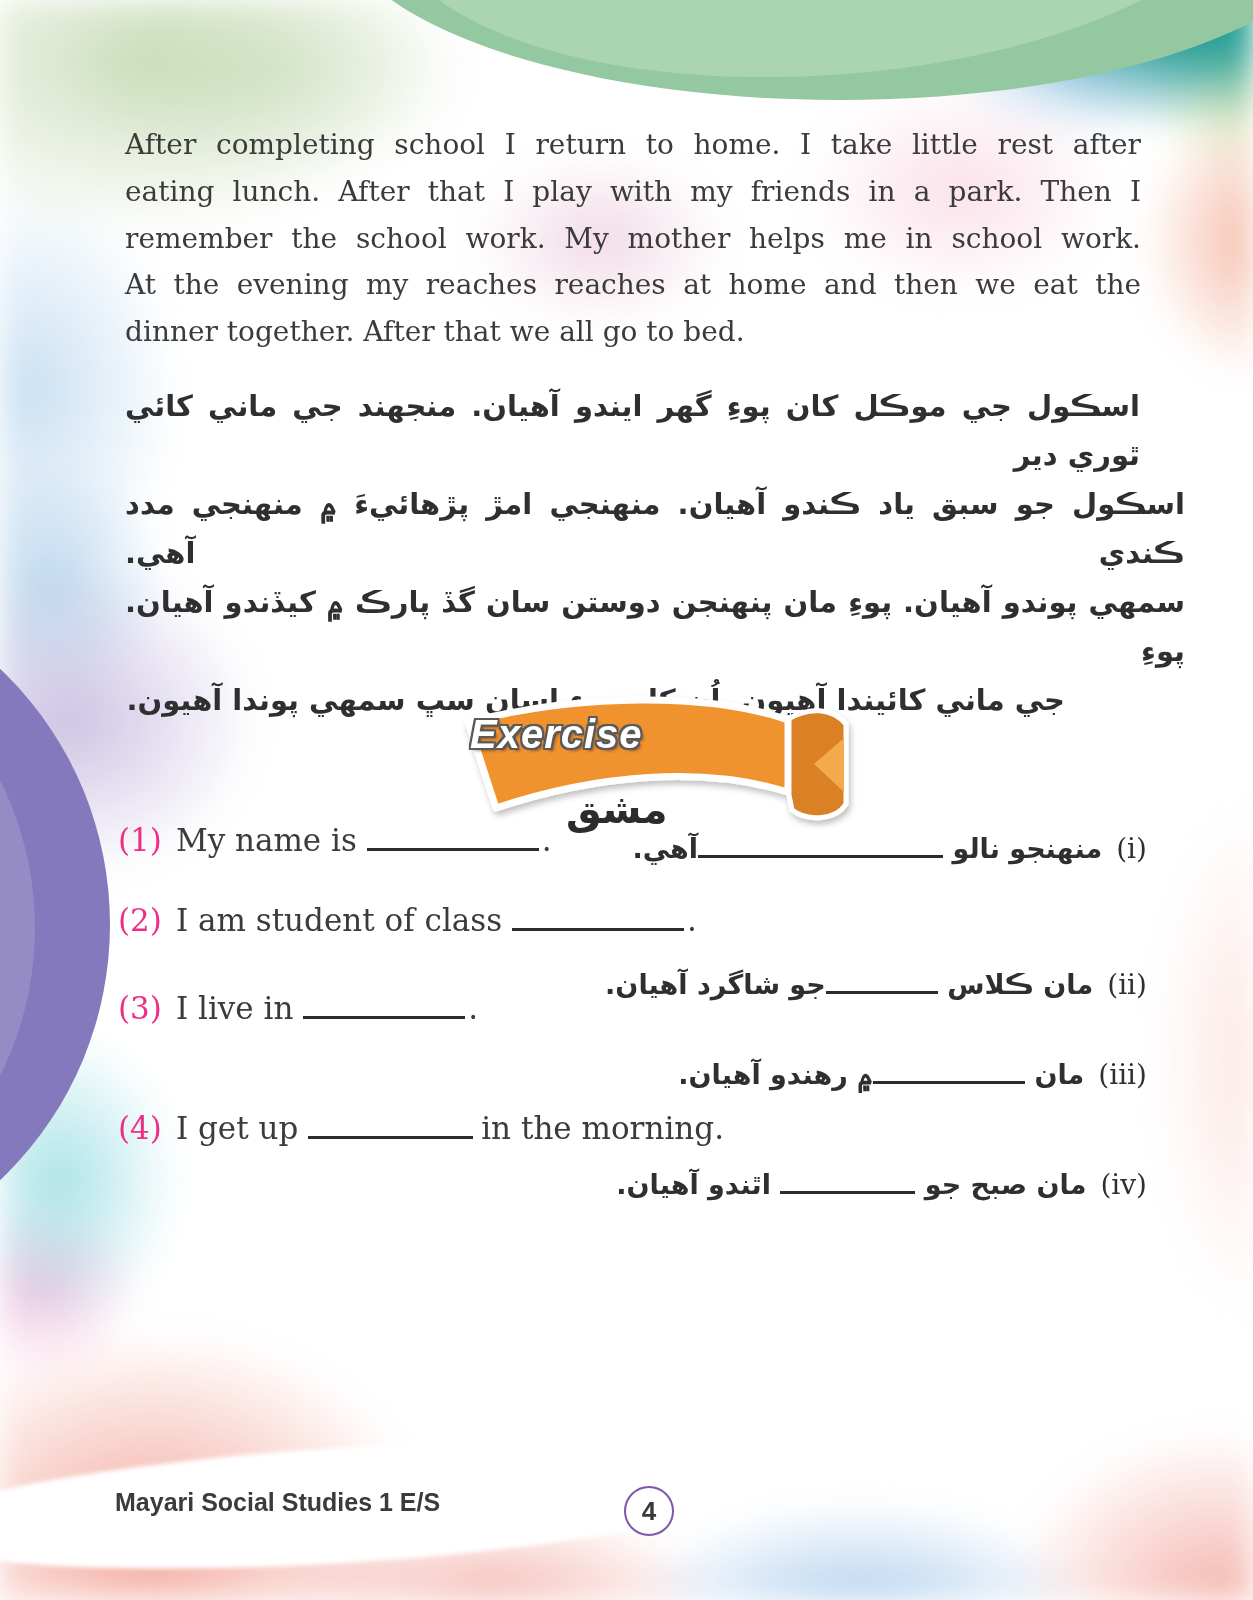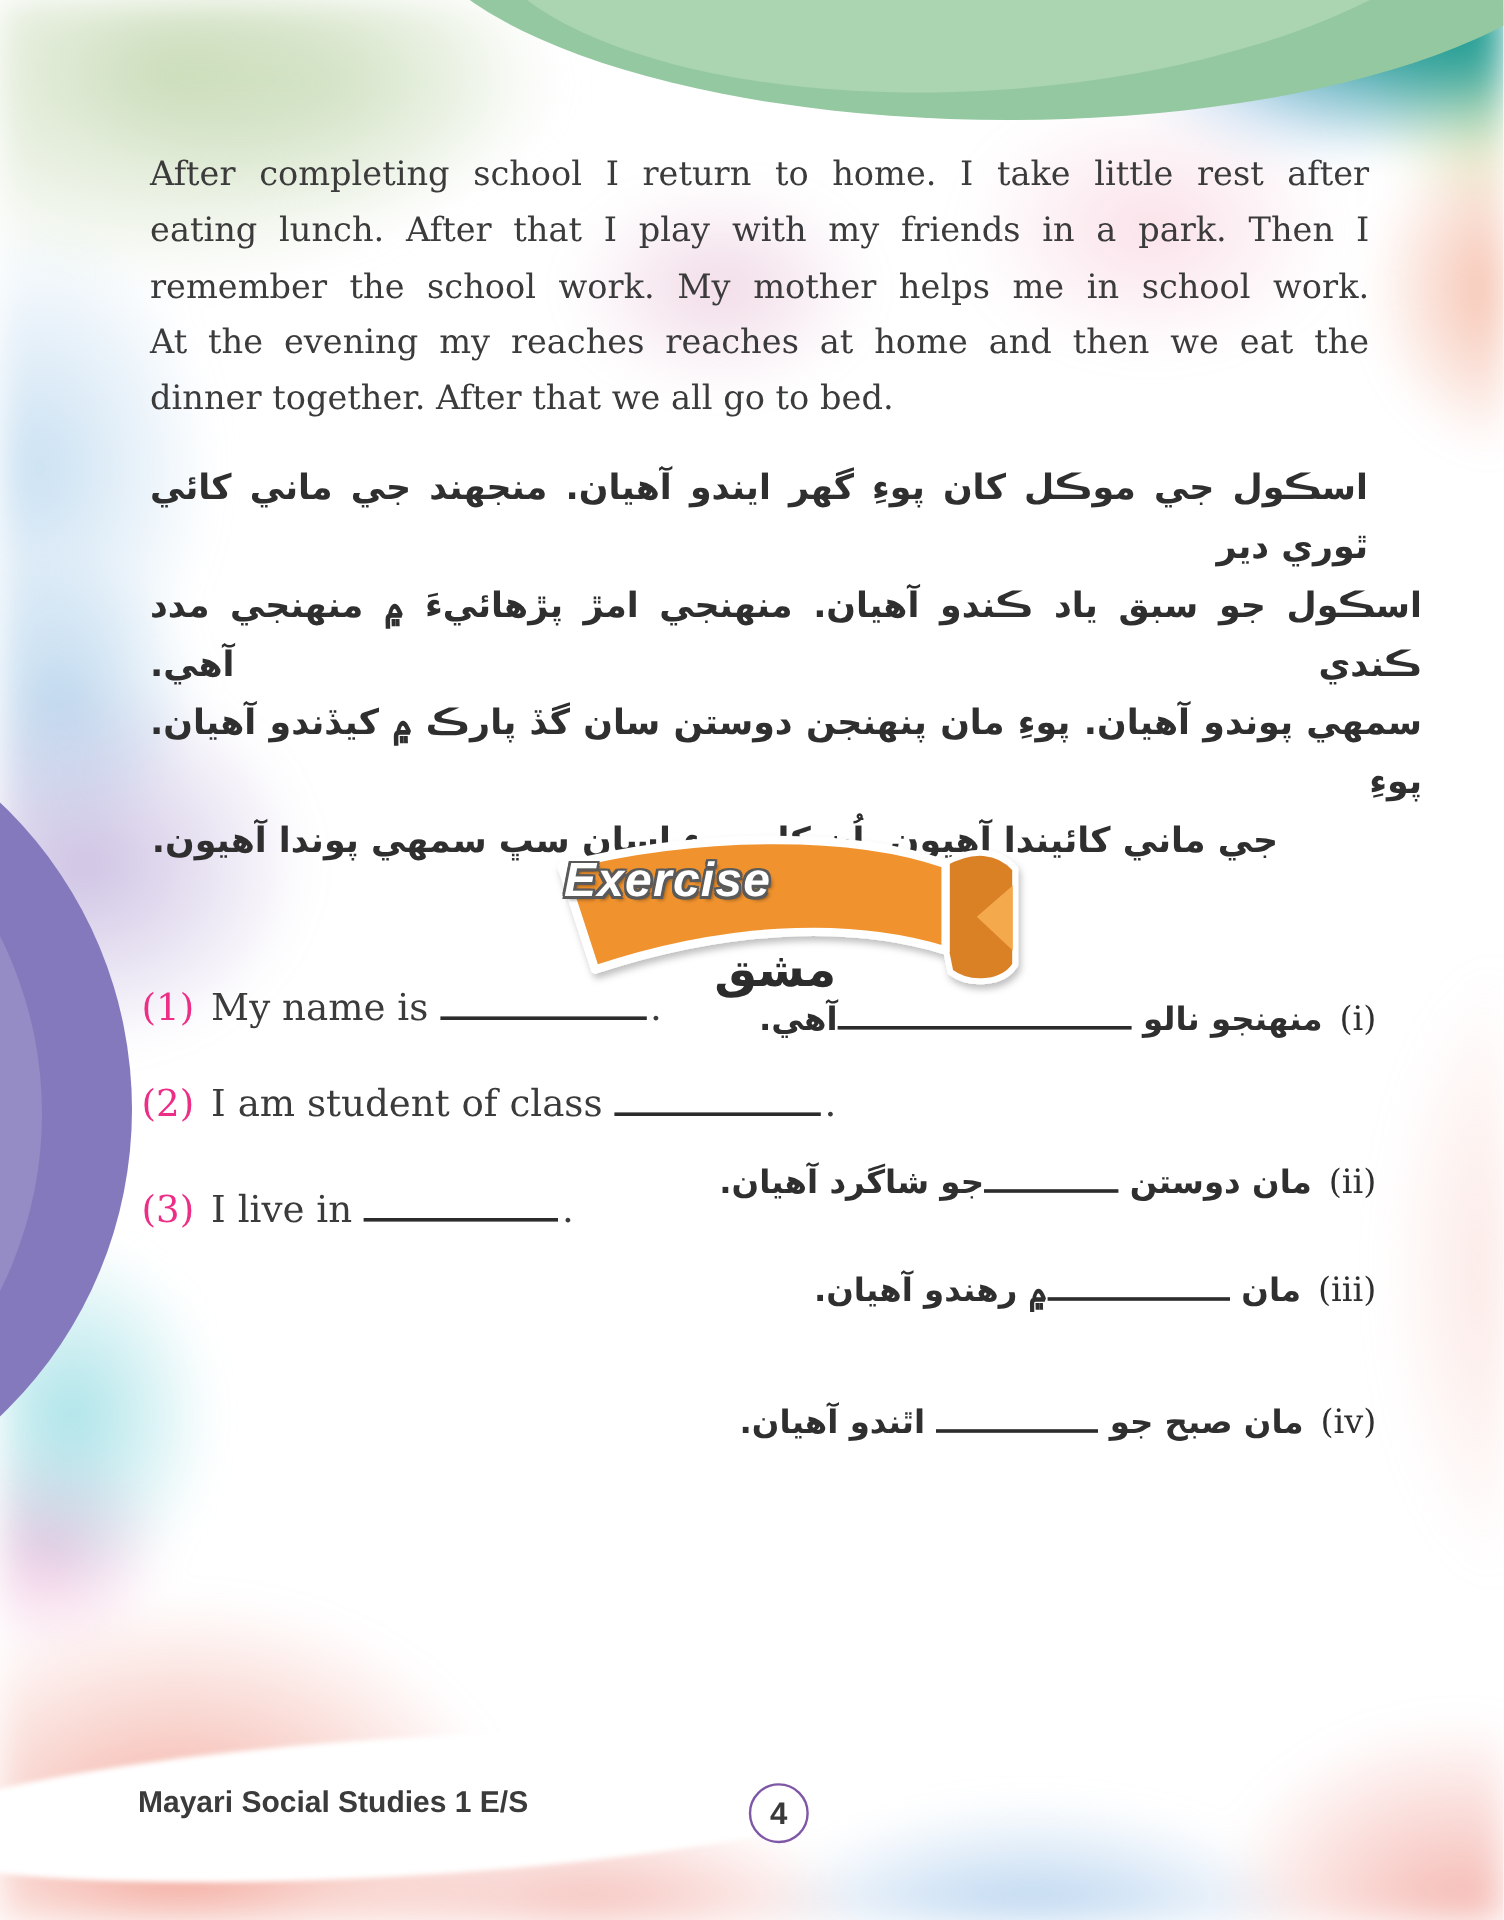--- a/index.html
+++ b/index.html
@@ -70,21 +70,21 @@
   .sd-line.first{text-align-last:right;margin-right:45px;}
   .sd-line.last{text-align-last:right;margin-right:120px;}
 
   
   .ribbon{position:absolute;left:448px;top:690px;width:415px;height:140px;}
   .ribbon-label{position:absolute;left:470px;top:712px;width:360px;text-align:left;
     font-family:"Liberation Sans",sans-serif;font-style:italic;font-weight:bold;font-size:40px;
     color:#ffffff;letter-spacing:1px;
     text-shadow:-2px -2px 0 #5a5a5a,2px -2px 0 #5a5a5a,-2px 2px 0 #5a5a5a,2px 2px 0 #5a5a5a,
                 0 -2px 0 #5a5a5a,0 2px 0 #5a5a5a,-2px 0 0 #5a5a5a,2px 0 0 #5a5a5a,3px 3px 3px rgba(0,0,0,.35);}
-  .ribbon-sub{position:absolute;left:566px;top:786px;width:160px;text-align:center;
+  .ribbon-sub{position:absolute;left:566px;top:786px;width:160px;text-align:left;
     font-family:"DejaVu Sans",sans-serif;font-weight:bold;font-size:40px;color:#2c2c2c;direction:rtl;}
 
   
   .q-en{position:absolute;left:118px;font-size:31px;color:#3b3b3b;white-space:nowrap;}
   .q-en .q-num{color:#ed2e87;margin-right:14px;}
   .q-sd{position:absolute;right:106px;font-size:27px;font-weight:bold;color:#2f2f2f;
         font-family:"DejaVu Sans",sans-serif;direction:rtl;white-space:nowrap;}
   .q-sd .q-num{font-family:"DejaVu Serif",serif;font-weight:normal;font-size:28px;margin-left:14px;
         direction:ltr;unicode-bidi:embed;}
   .blank{display:inline-block;height:3px;border-bottom:3px solid #2c2c2c;vertical-align:baseline;}
@@ -146,27 +146,31 @@
     <span class="blank b172"></span><span class="gap-s">.</span>
   </div>
   <div class="q-en" style="top:902px">
     <span class="q-num">(2)</span><span>I am student of class</span>
     <span class="blank b172"></span><span class="gap-s">.</span>
   </div>
   <div class="q-en" style="top:990px">
     <span class="q-num">(3)</span><span>I live in</span>
     <span class="blank b162"></span><span class="gap-s">.</span>
   </div>
+  <div class="q-en" style="top:1110px">
+    <span class="q-num">(4)</span><span>I get up</span>
+    <span class="blank b165"></span><span class="gap-l">in the morning.</span>
+  </div>
 
   <div class="q-sd" style="top:832px">
     <span class="q-num">(i)</span><span>منهنجو نالو</span>
     <span class="blank b245"></span><span>آهي.</span>
   </div>
   <div class="q-sd" style="top:968px">
-    <span class="q-num">(ii)</span><span>مان دوستن</span>
+    <span class="q-num">(ii)</span><span>مان ڪلاس</span>
     <span class="blank b112"></span><span>جو شاگرد آهيان.</span>
   </div>
   <div class="q-sd" style="top:1058px">
     <span class="q-num">(iii)</span><span>مان</span>
     <span class="blank b152"></span><span>۾ رهندو آهيان.</span>
   </div>
   <div class="q-sd" style="top:1168px">
     <span class="q-num">(iv)</span><span>مان صبح جو</span>
     <span class="blank b135"></span> <span>اٿندو آهيان.</span>
   </div>

